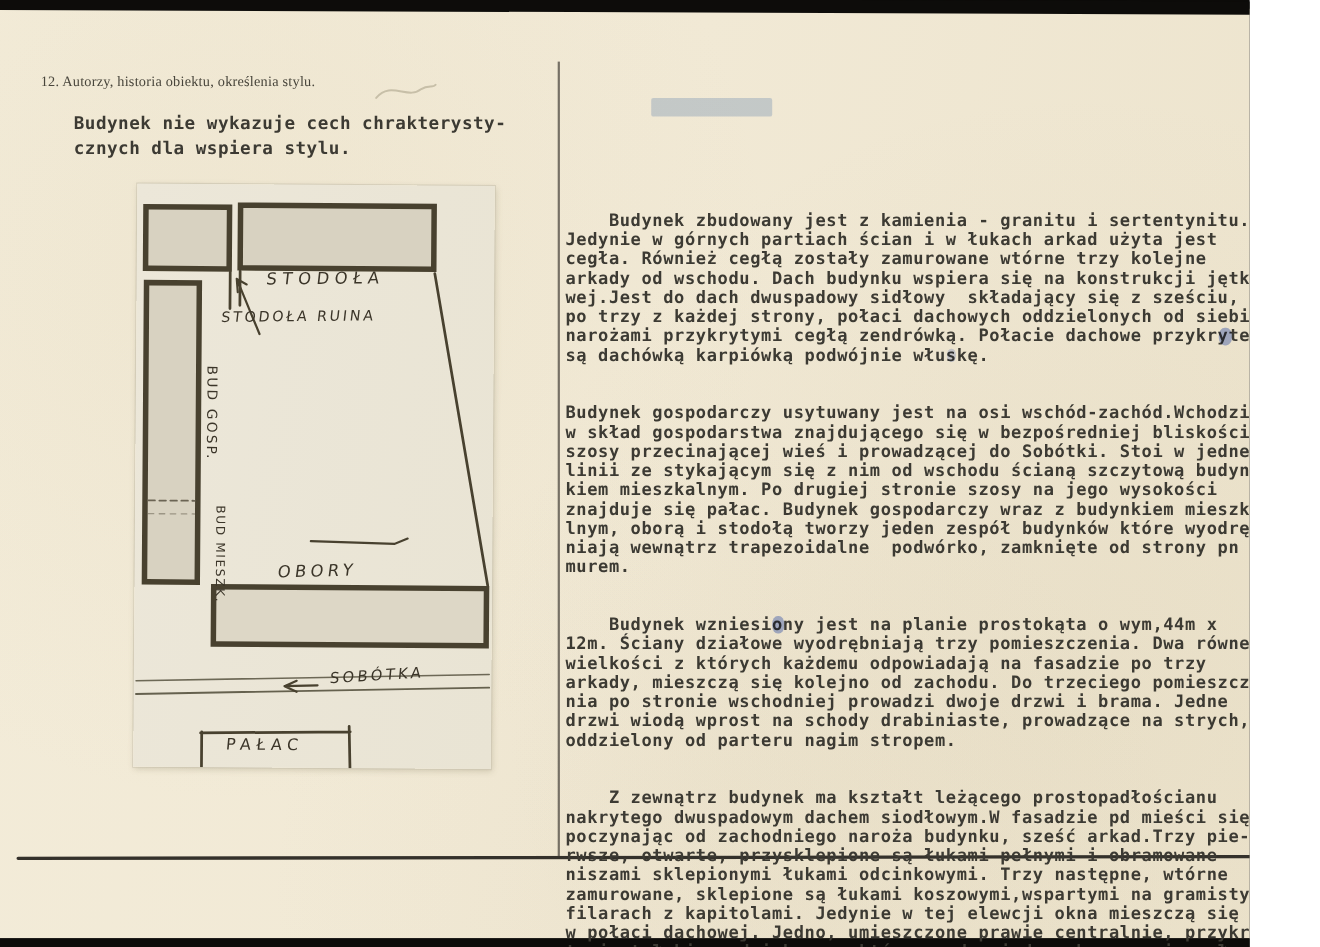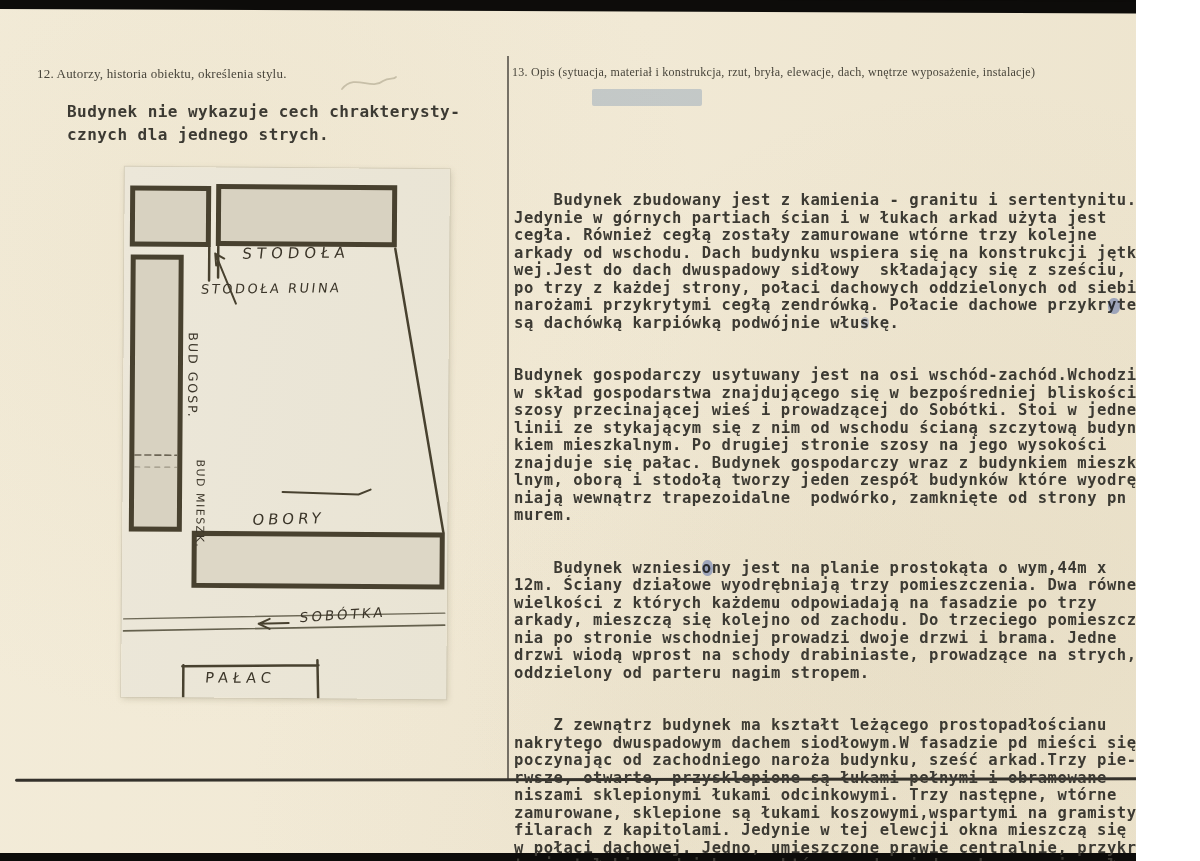--- a/index.html
+++ b/index.html
@@ -55,21 +55,21 @@
 
 <div class="scan">
   <div class="paper"></div>
   <div class="band-top"></div>
   <div class="band-bottom"></div>
   <div class="divider-v"></div>
   <div class="rule-bottom"></div>
 
   <div class="hdr hdr-left">12. Autorzy, historia obiektu, określenia stylu.</div>
   <div class="typed note-left">Budynek nie wykazuje cech chrakterysty-
-cznych dla jednego strych.</div>
+cznych dla wspiera stylu.</div>
   <svg class="pencil-squiggle" width="62" height="28">
     <path d="M4,19 C17,3 33,21 45,11 C51,7 56,10 58,7" fill="none" stroke="#c7bfa8" stroke-width="1.8" stroke-linecap="round"></path>
   </svg>
 
   <div class="photo">
     <svg class="plan-svg" width="325" height="530" viewBox="0 0 325 530" stroke="#48412f" fill="none" stroke-linecap="round">
       <rect x="8" y="21" width="76" height="56" stroke-width="5" fill="#d8d2c1"></rect>
       <rect x="94" y="19" width="176" height="57" stroke-width="5" fill="#d8d2c1"></rect>
       <path d="M85,80 L85,113 M94,79 L94,110" stroke-width="2.5"></path>
       <path d="M112,136 L91,86 M91,86 L92,98 M91,86 L100,91" stroke-width="2"></path>
@@ -86,21 +86,20 @@
     </svg>
     <div class="hand lbl-stodola">STODOŁA</div>
     <div class="hand lbl-ruina">STODOŁA RUINA</div>
     <div class="hand lbl-budgosp">BUD GOSP.</div>
     <div class="hand lbl-budmieszk">BUD MIESZK.</div>
     <div class="hand lbl-obory">OBORY</div>
     <div class="hand lbl-sobotka">SOBÓTKA</div>
     <div class="hand lbl-palac">PAŁAC</div>
   </div>
 
-  <div class="hdr hdr-right">13. Opis (sytuacja, materiał i konstrukcja, rzut, bryła, elewacje, dach, wnętrze wyposażenie, instalacje)</div>
   <div class="typed right-text">
     <div class="hl-mark"></div>
     <div class="pen-mark pen-1"></div>
     <div class="pen-mark pen-3"></div>
     <div class="pen-mark pen-2"></div>
     <p>    Budynek zbudowany jest z kamienia - granitu i sertentynitu.
 Jedynie w górnych partiach ścian i w łukach arkad użyta jest
 cegła. Również cegłą zostały zamurowane wtórne trzy kolejne
 arkady od wschodu. Dach budynku wspiera się na konstrukcji jętko-
 wej.Jest do dach dwuspadowy sidłowy  składający się z sześciu,

